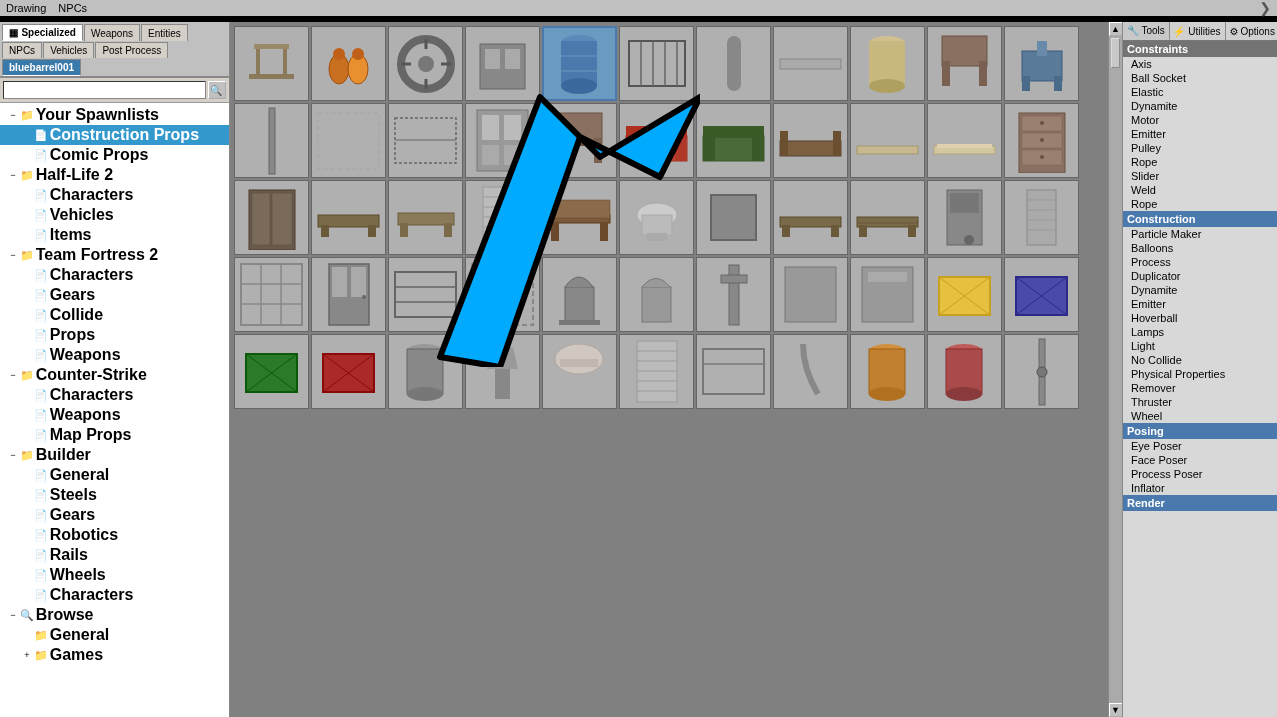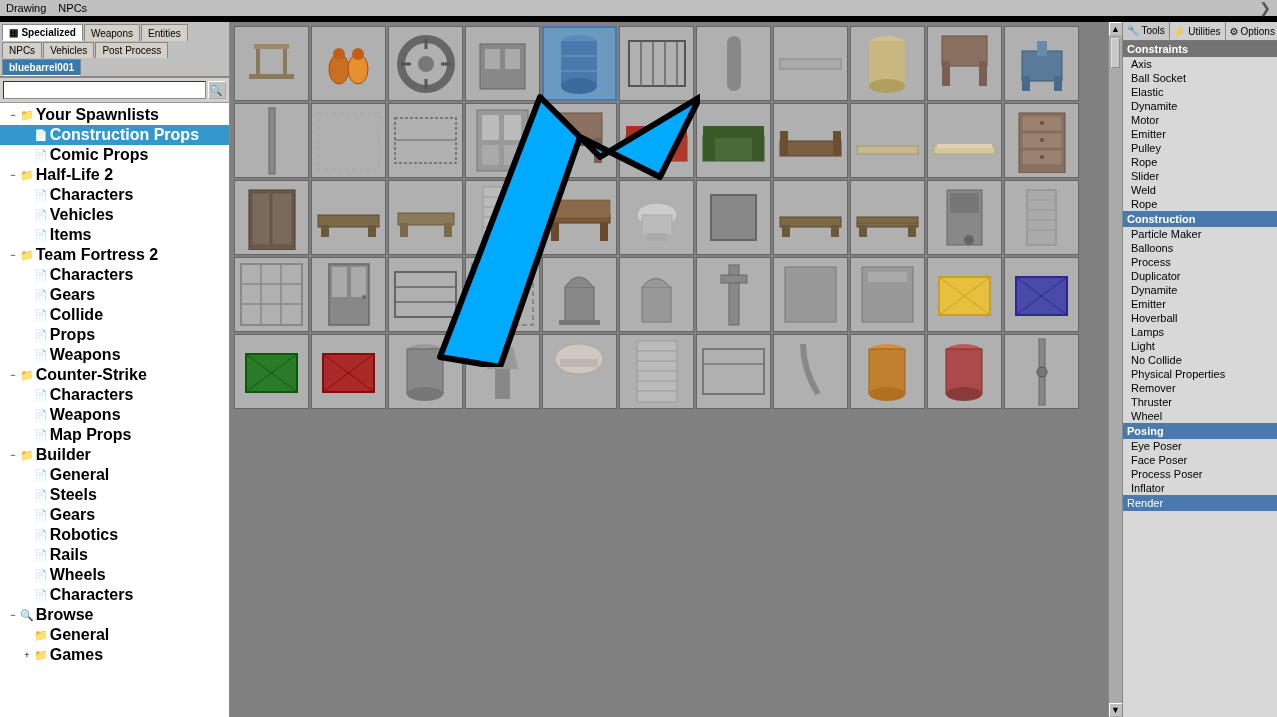--- a/index.html
+++ b/index.html
@@ -937,21 +937,21 @@
       <div class="right-list-item">Remover</div>
       <div class="right-list-item">Thruster</div>
       <div class="right-list-item">Wheel</div>
 
       <div class="right-section-header posing" style="padding:2px 4px;font-weight:bold;font-size:11px;color:#fff;background:#4a7aad;">Posing</div>
       <div class="right-list-item">Eye Poser</div>
       <div class="right-list-item">Face Poser</div>
       <div class="right-list-item">Process Poser</div>
       <div class="right-list-item">Inflator</div>
 
-      <div class="right-section-header render" style="padding:2px 4px;font-weight:normal;font-size:11px;color:#fff;background:#4a7aad;">Render</div>
+      <div class="right-section-header render" style="padding:2px 4px;font-weight:bold;font-size:11px;color:#fff;background:#4a7aad;">Render</div>
 
     </div>
 
     <div style="display:flex;align-items:center;width:100%;">
     </div>
   </div>
 
 </div>
 
 </body></html>

